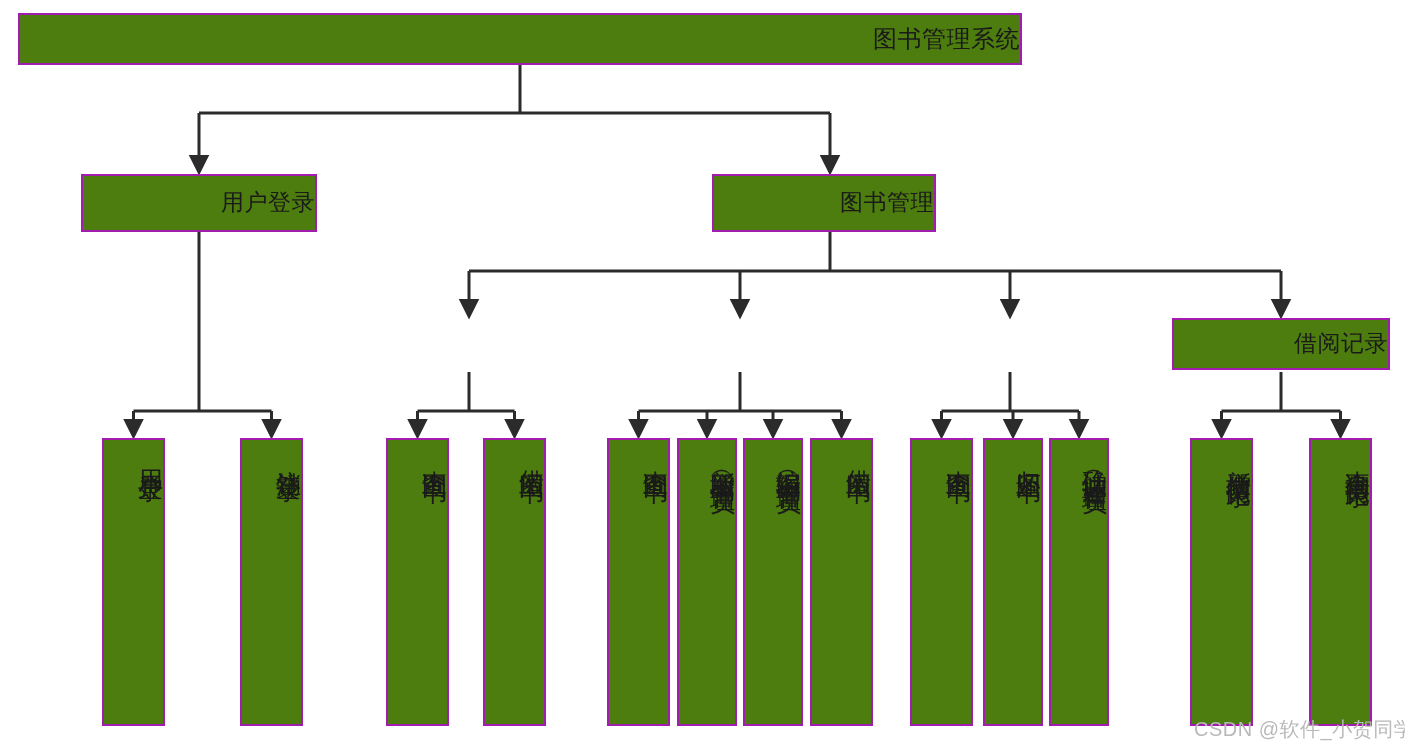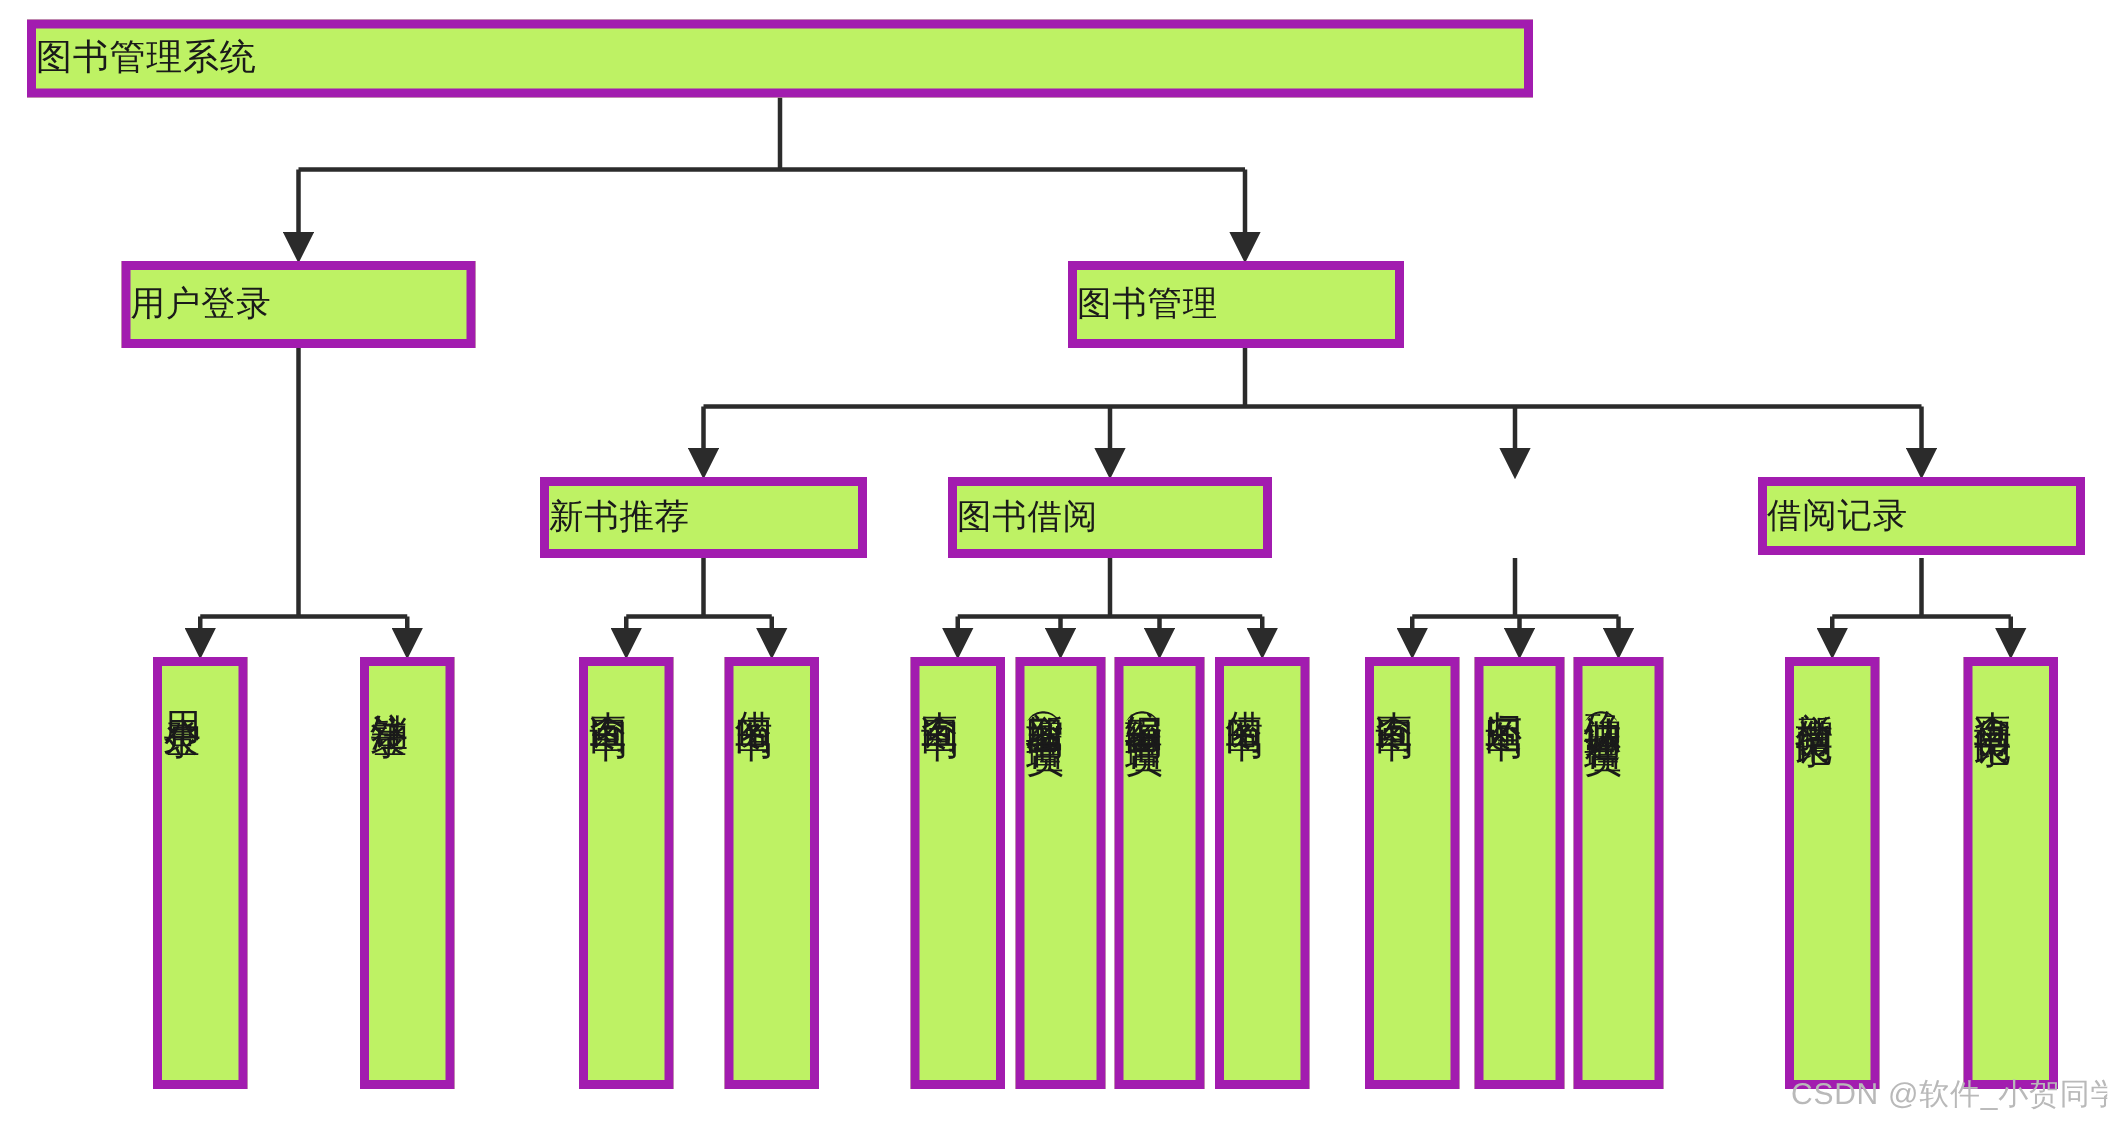--- a/index.html
+++ b/index.html
@@ -19,25 +19,25 @@
     position: absolute;
     left: 0;
     top: 0;
     width: 1405px;
     height: 747px;
     pointer-events: none;
   }
   .node {
     position: absolute;
     box-sizing: border-box;
-    background: #bef264;
-    border: 6px solid #a21caf;
+    background: #4d7c0f;
+    border: 2px solid #a21caf;
     display: flex;
     align-items: center;
-    justify-content: flex-start;
+    justify-content: flex-end;
     color: #1a1a1a;
   }
   .node .label {
     display: block;
     text-align: center;
     line-height: 1.18;
     letter-spacing: 0.5px;
   }
   .node.horizontal .label {
     writing-mode: horizontal-tb;
@@ -118,27 +118,21 @@
   </div>
 
   <div class="node horizontal" id="n-login" style="left: 81px; top: 174px; width: 236px; height: 58px;">
     <span class="label">用户登录</span>
   </div>
 
   <div class="node horizontal" id="n-bookmgmt" style="left: 712px; top: 174px; width: 224px; height: 58px;">
     <span class="label">图书管理</span>
   </div>
 
-  <div class="node horizontal" id="n-newrec" style="left: 360px; top: 318px; width: 218px; height: 54px;">
-    <span class="label">新书推荐</span>
-  </div>
 
-  <div class="node horizontal" id="n-borrow" style="left: 632px; top: 318px; width: 216px; height: 54px;">
-    <span class="label">图书借阅</span>
-  </div>
 
 
   <div class="node horizontal" id="n-records" style="left: 1172px; top: 318px; width: 218px; height: 52px;">
     <span class="label">借阅记录</span>
   </div>
 
   <div class="node vertical" id="n-l_login" style="left: 102px; top: 438px; width: 63px; height: 288px;">
     <span class="label">用户登录</span>
   </div>
 

